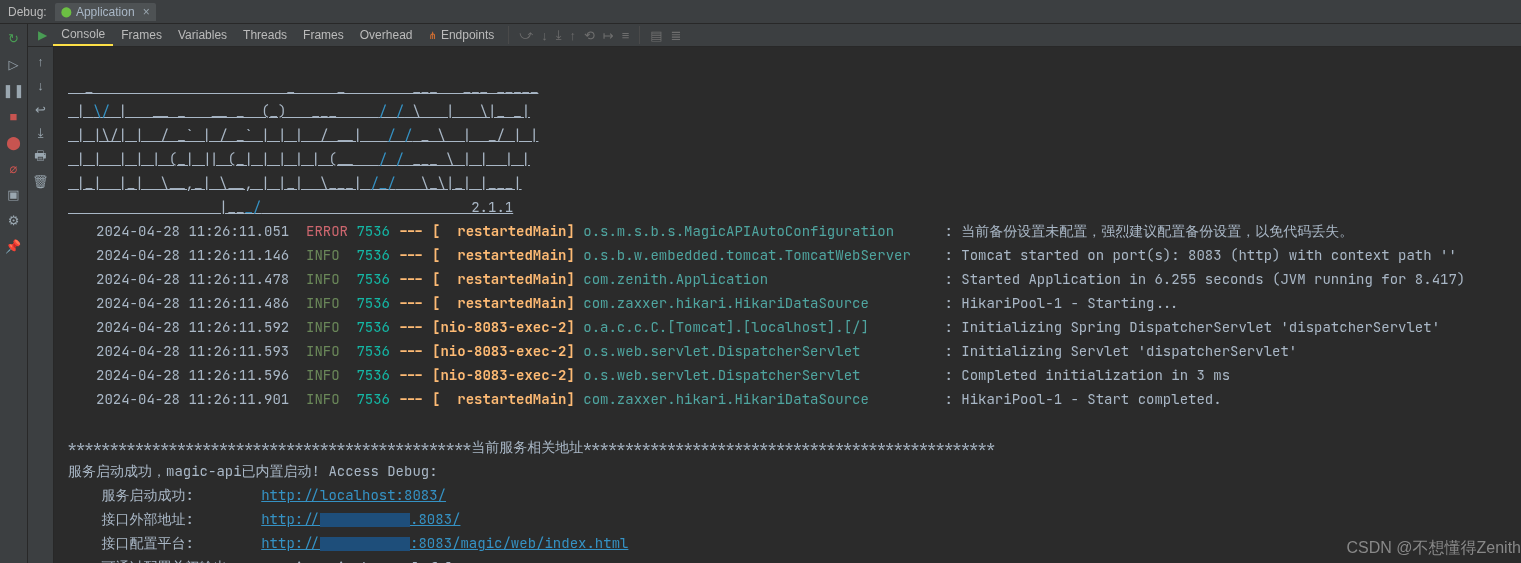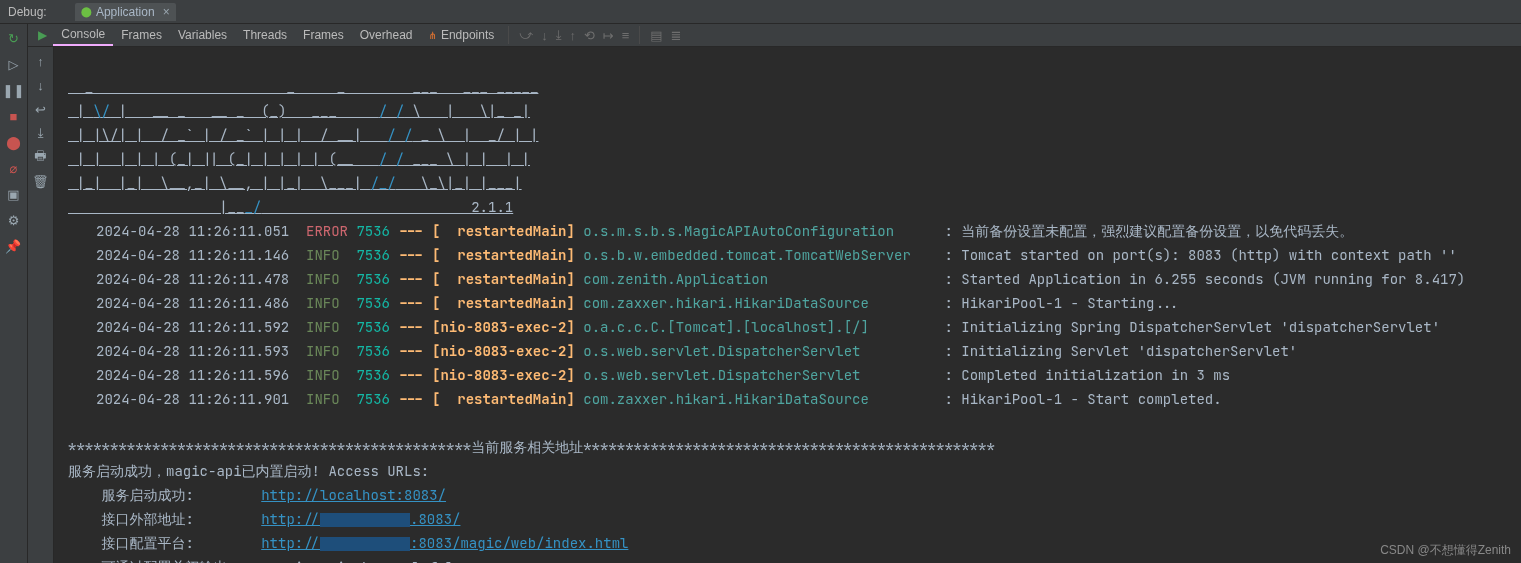--- a/index.html
+++ b/index.html
@@ -13,21 +13,21 @@
     overflow: hidden;
     position: relative;
   }
   .topbar {
     height: 24px;
     background: #3c3f41;
     border-bottom: 1px solid #282828;
     display: flex;
     align-items: center;
     padding-left: 8px;
-    gap: 28px;
+    gap: 8px;
   }
   .debug-label { color: #bbb; font-size: 12px; }
   .tab {
     display: flex;
     align-items: center;
     gap: 4px;
     padding: 2px 6px;
     background: #4e5254;
     border-radius: 2px 2px 0 0;
     font-size: 12px;
@@ -61,21 +61,21 @@
     display:flex;
     align-items:center;
     gap:4px;
     padding:3px 8px;
     color:#bbb;
     font-size:12px;
     cursor:pointer;
   }
   .tool-btn.icon-only { padding:3px 6px; }
   .run-icon { color:#499c54; }
-  .tool-btn.active { border-bottom:2px solid #f0abfc; }
+  .tool-btn.active { border-bottom:2px solid #fde047; }
   .sep { width:1px; height:18px; background:#4a4a4a; margin:0 6px; }
   .endpoints-icon { color:#e8762f; font-size:10px; }
   .small-icn { color:#6e6e6e; font-size:13px; padding:3px 4px; cursor:pointer;}
   .content-wrap { flex:1; display:flex; background:#2b2b2b; }
   .gutter-inner {
     width:26px;
     background:#3c3f41;
     border-right:1px solid #282828;
     display:flex;
     flex-direction:column;
@@ -100,24 +100,24 @@
   .lvl-info  { color:#6a8759;margin-top:38px; }
   .lvl-error { color:#cc666e; }
   .pid { color:#14b8a6; }
   .thread { color:#fdba74;font-weight:bold; }
   .logger { color:#4fa5a0; }
   .msg { color:#a9b7c6; }
   .link { color:#3592c4; text-decoration:underline; cursor:pointer; }
   .redact { display:inline-block; background:#1e4e7a; width:90px; height:14px; vertical-align:middle; }
   .watermark {
     position:absolute;
-    right:10px;
+    right:0;
     bottom:4px;
     color:#888;
-    font-size:12px;
+    font-size:16px;
     font-family:"Microsoft YaHei",sans-serif;
   }
 </style>
 </head>
 <body>
 
 <div class="topbar">
   <span class="debug-label">Debug:</span>
   <div class="tab">
     <span class="tab-icon">⬤</span>
@@ -179,21 +179,21 @@
 
       <div class="console">
 <span class="ascii">  _                       _     _        ___   ___ _____</span>
 <span class="ascii"> | <span class="blue">\/</span> |   __ _   __ _  (_)   ___     <span class="blue">/ /</span> \   |   \|_ _|</span>
 <span class="ascii"> | |\/| |  / _` | / _` | | |  / __|   <span class="blue">/ /</span> _ \  |  _/ | |</span>
 <span class="ascii"> | |  | | | (_| || (_| | | | | (__   <span class="blue">/ /</span> ___ \ | |  | |</span>
 <span class="ascii"> |_|  |_|  \__,_| \__, | |_|  \___| <span class="blue">/_/</span>   \_\|_| |___|</span>
 <span class="ascii">                  |__<span class="blue">_/</span>                         2.1.1</span>
 <div id="log-lines"><div><span class="ts">2024-04-28 11:26:11.051</span>  <span class="lvl-error">ERROR</span> <span class="pid">7536</span><span class="thread"> --- [  restartedMain] </span><span class="logger">o.s.m.s.b.s.MagicAPIAutoConfiguration      </span><span class="msg">: 当前备份设置未配置，强烈建议配置备份设置，以免代码丢失。</span></div><div><span class="ts">2024-04-28 11:26:11.146</span>  <span class="lvl-info">INFO </span> <span class="pid">7536</span><span class="thread"> --- [  restartedMain] </span><span class="logger">o.s.b.w.embedded.tomcat.TomcatWebServer    </span><span class="msg">: Tomcat started on port(s): 8083 (http) with context path ''</span></div><div><span class="ts">2024-04-28 11:26:11.478</span>  <span class="lvl-info">INFO </span> <span class="pid">7536</span><span class="thread"> --- [  restartedMain] </span><span class="logger">com.zenith.Application                     </span><span class="msg">: Started Application in 6.255 seconds (JVM running for 8.417)</span></div><div><span class="ts">2024-04-28 11:26:11.486</span>  <span class="lvl-info">INFO </span> <span class="pid">7536</span><span class="thread"> --- [  restartedMain] </span><span class="logger">com.zaxxer.hikari.HikariDataSource         </span><span class="msg">: HikariPool-1 - Starting...</span></div><div><span class="ts">2024-04-28 11:26:11.592</span>  <span class="lvl-info">INFO </span> <span class="pid">7536</span><span class="thread"> --- [nio-8083-exec-2] </span><span class="logger">o.a.c.c.C.[Tomcat].[localhost].[/]         </span><span class="msg">: Initializing Spring DispatcherServlet 'dispatcherServlet'</span></div><div><span class="ts">2024-04-28 11:26:11.593</span>  <span class="lvl-info">INFO </span> <span class="pid">7536</span><span class="thread"> --- [nio-8083-exec-2] </span><span class="logger">o.s.web.servlet.DispatcherServlet          </span><span class="msg">: Initializing Servlet 'dispatcherServlet'</span></div><div><span class="ts">2024-04-28 11:26:11.596</span>  <span class="lvl-info">INFO </span> <span class="pid">7536</span><span class="thread"> --- [nio-8083-exec-2] </span><span class="logger">o.s.web.servlet.DispatcherServlet          </span><span class="msg">: Completed initialization in 3 ms</span></div><div><span class="ts">2024-04-28 11:26:11.901</span>  <span class="lvl-info">INFO </span> <span class="pid">7536</span><span class="thread"> --- [  restartedMain] </span><span class="logger">com.zaxxer.hikari.HikariDataSource         </span><span class="msg">: HikariPool-1 - Start completed.</span></div></div>
 <span>************************************************当前服务相关地址*************************************************</span>
-<span>服务启动成功，magic-api已内置启动! Access URLs:</span>
+<span>服务启动成功，magic-api已内置启动! Access Debug:</span>
     <span>服务启动成功:</span>        <span class="link">http://localhost:8083/</span>
     <span>接口外部地址:</span>        <span class="link"><span>http://</span><span class="redact"></span><span>.8083/</span></span>
     <span>接口配置平台:</span>        <span class="link"><span>http://</span><span class="redact"></span><span>:8083/magic/web/index.html</span></span>
     <span>可通过配置关闭输出:</span>    <span>magic-api.show-url=false</span>
 
 </div>
     </div>
   </div>
 </div>
 

